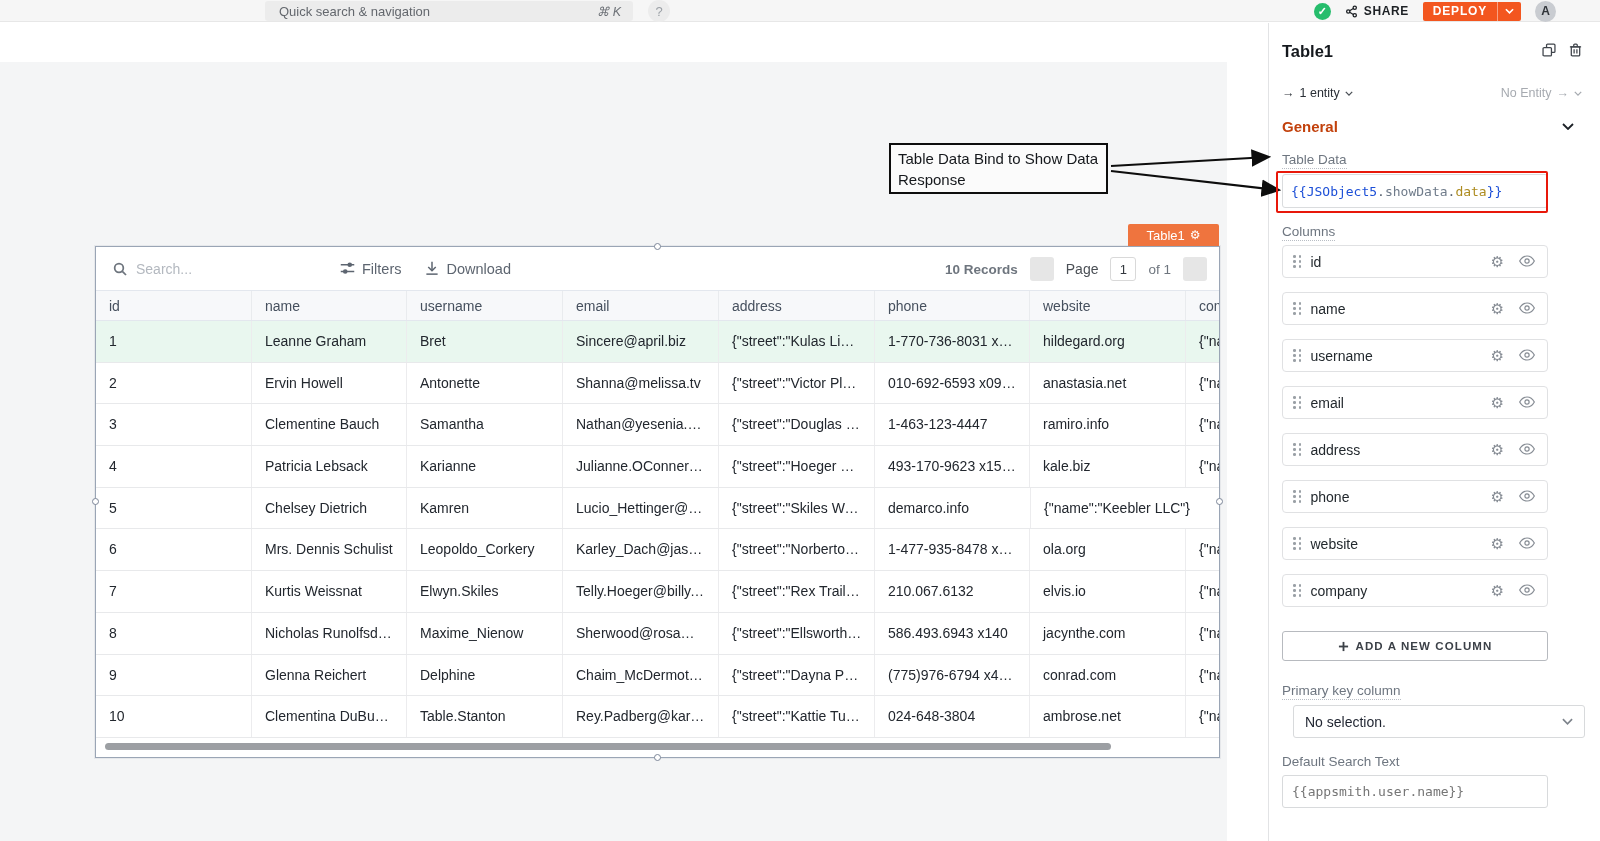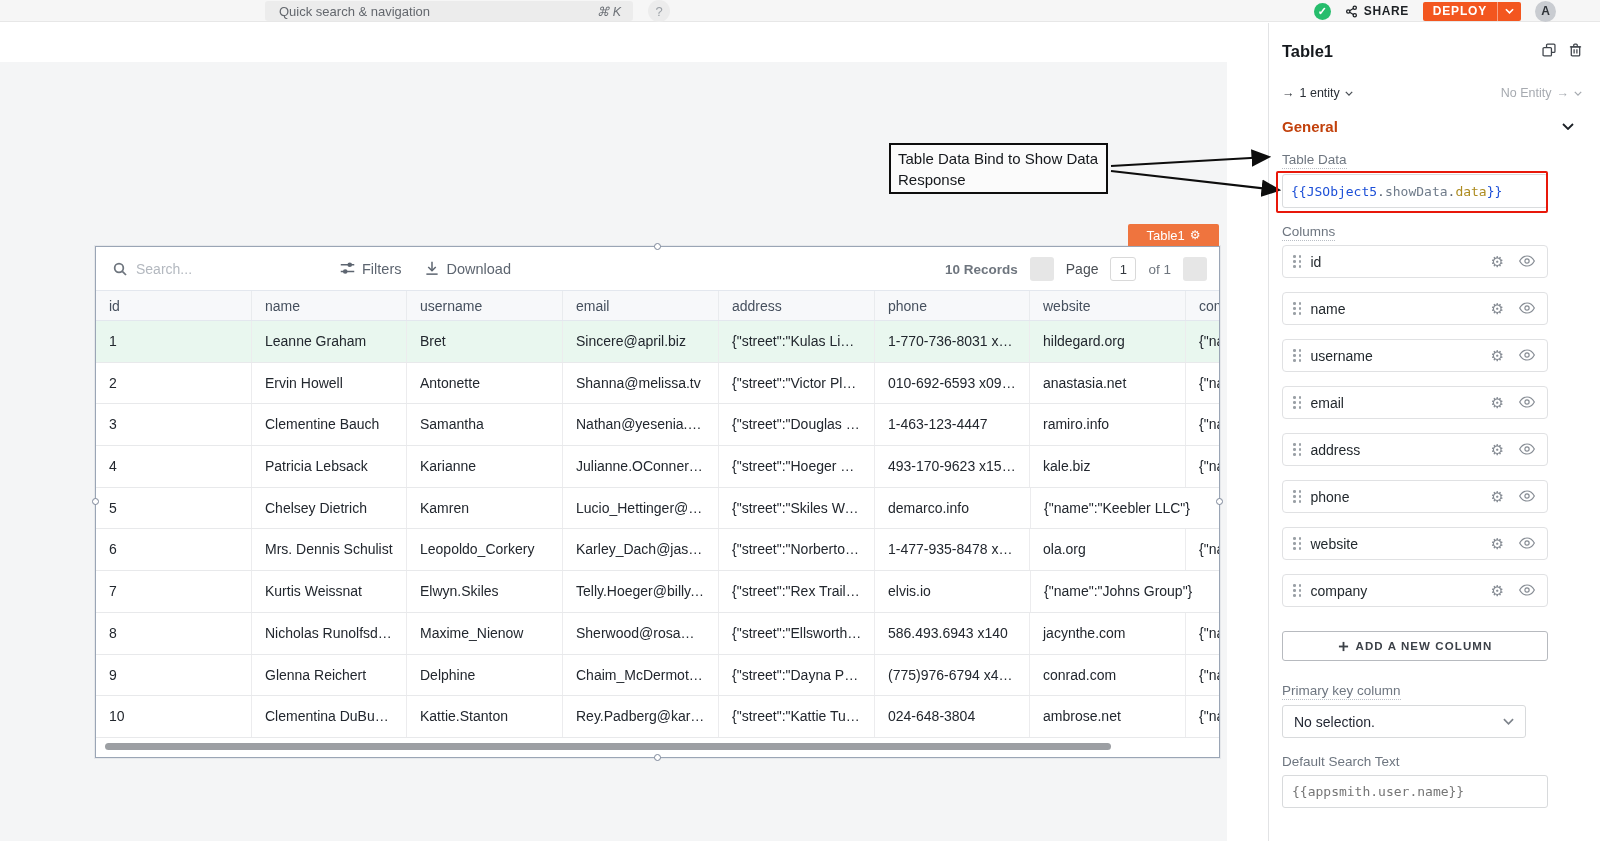--- a/index.html
+++ b/index.html
@@ -70,21 +70,21 @@
   .codebox { position:absolute; left:13px; top:151px; width:266px; height:34px; border:1px solid #dadcde; border-radius:3px; background:#fff; display:flex; align-items:center; padding-left:8px; font-family:"DejaVu Sans Mono", monospace; font-size:13px; cursor:text; }
   .lbl-cols { position:absolute; left:13px; top:201px; }
   .cards { position:absolute; left:13px; top:222px; width:266px; }
   .card { height:33px; border:1px solid #e0e1e3; border-radius:4px; background:#fff; display:flex; align-items:center; margin-bottom:14px; padding:0 12px 0 10px; }
   .card .cname { font-size:14px; color:#23292e; margin-left:9px; flex:1; }
   .card .cicons { display:flex; gap:15px; }
   .dots { display:grid; grid-template-columns:3px 3px; grid-gap:2.5px; cursor:grab; }
   .dots i { width:2.6px; height:2.6px; border-radius:50%; background:#9aa0a6; }
   .addbtn { position:absolute; left:13px; top:608px; width:266px; height:30px; border:1px solid #b7babf; border-radius:3px; background:#fff; display:flex; align-items:center; justify-content:center; gap:7px; font-size:11.5px; font-weight:700; letter-spacing:1.1px; color:#3c4148; cursor:pointer; }
   .lbl-pk { position:absolute; left:13px; top:660px; }
-  .selectbox { position:absolute; left:13px; top:682px; width:244px; height:33px; border:1px solid #d8dadc; border-radius:3px; background:#fff; display:flex; align-items:center; justify-content:space-between; padding:0 11px; cursor:pointer; }
+  .selectbox { position:absolute; left:24px; top:682px; width:292px; height:33px; border:1px solid #d8dadc; border-radius:3px; background:#fff; display:flex; align-items:center; justify-content:space-between; padding:0 11px; cursor:pointer; }
   .selectbox .sval { font-size:14px; color:#1f2430; }
   .lbl-dst { position:absolute; left:13px; top:731px; }
   .pinput { position:absolute; left:13px; top:752px; width:266px; height:33px; border:1px solid #d8dadc; border-radius:3px; background:#fff; font-family:"DejaVu Sans Mono", monospace; font-size:13px; color:#a7abb2; padding-left:9px; outline:none; }
 
   
   .annbox { position:absolute; left:889px; top:143px; width:219px; height:51px; border:2.4px solid #0d0d0d; background:#fbfbfb; padding:3px 7px; font-size:15px; line-height:1.4; color:#15181c; z-index:20; }
   .overlay { position:absolute; left:0; top:0; width:1600px; height:841px; pointer-events:none; z-index:21; }
   .redbox { position:absolute; left:1276px; top:171px; width:272px; height:42px; border:2.4px solid #e8180a; border-radius:2px; pointer-events:none; z-index:22; }
 
   svg.ic { display:block; }
@@ -246,20 +246,21 @@
               <div class="td" style="width: 155px;">1-477-935-8478 x6430</div>
               <div class="td" style="width: 156px;">ola.org</div>
               <div class="td" style="width: 200px;">{"name":"Considine-Lockman"}</div>
             </div>
             <div class="tr">
               <div class="td" style="width: 156px;">7</div>
               <div class="td" style="width: 155px;">Kurtis Weissnat</div>
               <div class="td" style="width: 156px;">Elwyn.Skiles</div>
               <div class="td" style="width: 156px;">Telly.Hoeger@billy.biz</div>
               <div class="td" style="width: 156px;">{"street":"Rex Trail","suite":"Suite 280","city":"Howemouth"}</div>
+              <div class="td" style="width: 155px;">210.067.6132</div>
               <div class="td" style="width: 156px;">elvis.io</div>
               <div class="td" style="width: 200px;">{"name":"Johns Group"}</div>
             </div>
             <div class="tr">
               <div class="td" style="width: 156px;">8</div>
               <div class="td" style="width: 155px;">Nicholas Runolfsdottir V</div>
               <div class="td" style="width: 156px;">Maxime_Nienow</div>
               <div class="td" style="width: 156px;">Sherwood@rosamond.me</div>
               <div class="td" style="width: 156px;">{"street":"Ellsworth Summit","suite":"Suite 729","city":"Aliyaview"}</div>
               <div class="td" style="width: 155px;">586.493.6943 x140</div>
@@ -272,21 +273,21 @@
               <div class="td" style="width: 156px;">Delphine</div>
               <div class="td" style="width: 156px;">Chaim_McDermott@dana.io</div>
               <div class="td" style="width: 156px;">{"street":"Dayna Park","suite":"Suite 449","city":"Bartholomebury"}</div>
               <div class="td" style="width: 155px;">(775)976-6794 x41206</div>
               <div class="td" style="width: 156px;">conrad.com</div>
               <div class="td" style="width: 200px;">{"name":"Yost and Sons"}</div>
             </div>
             <div class="tr">
               <div class="td" style="width: 156px;">10</div>
               <div class="td" style="width: 155px;">Clementina DuBuque</div>
-              <div class="td" style="width: 156px;">Kattie.Stanton</div>
+              <div class="td" style="width: 156px;">Table.Stanton</div>
               <div class="td" style="width: 156px;">Rey.Padberg@karina.biz</div>
               <div class="td" style="width: 156px;">{"street":"Kattie Turnpike","suite":"Suite 198","city":"Lebsackbury"}</div>
               <div class="td" style="width: 155px;">024-648-3804</div>
               <div class="td" style="width: 156px;">ambrose.net</div>
               <div class="td" style="width: 200px;">{"name":"Hoeger LLC"}</div>
             </div>
           </div>
       </div>
       <div class="hscroll"></div>
     </div>

